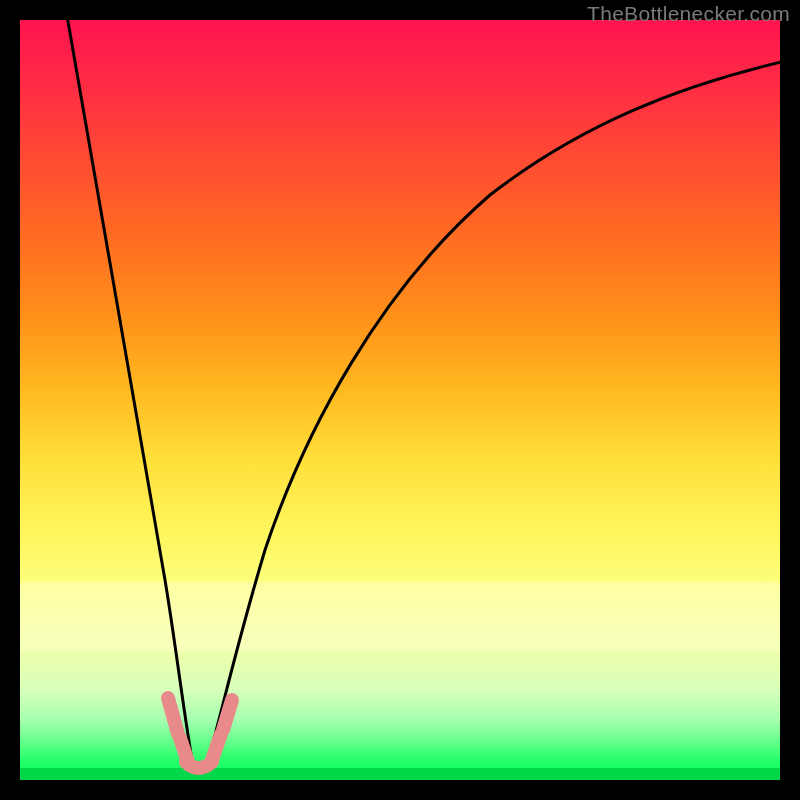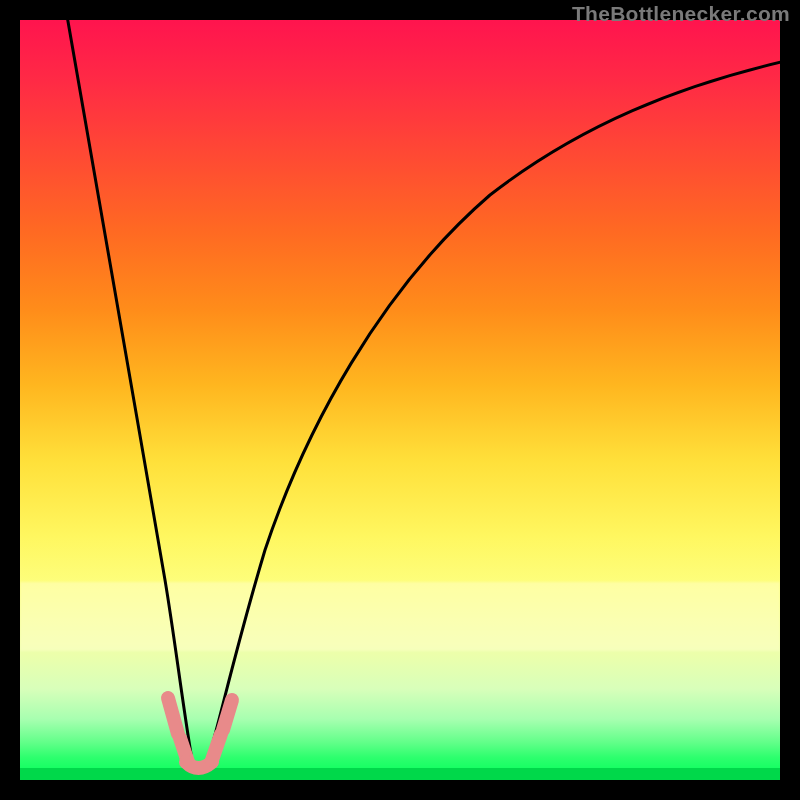--- a/index.html
+++ b/index.html
@@ -78,21 +78,21 @@
     height: 100%;
     overflow: visible;
   }
   .watermark {
     position: absolute;
     top: 2px;
     right: 10px;
     color: #7a7a7a;
     font-size: 21px;
     letter-spacing: 0.3px;
-    font-weight: 700;
+    font-weight: 400;
   }
 </style>
 </head>
 <body>
 
 <div class="frame">
   <div class="plot-area">
     <div class="gradient-bg"></div>
     <div class="pale-band"></div>
     <div class="green-floor"></div>

